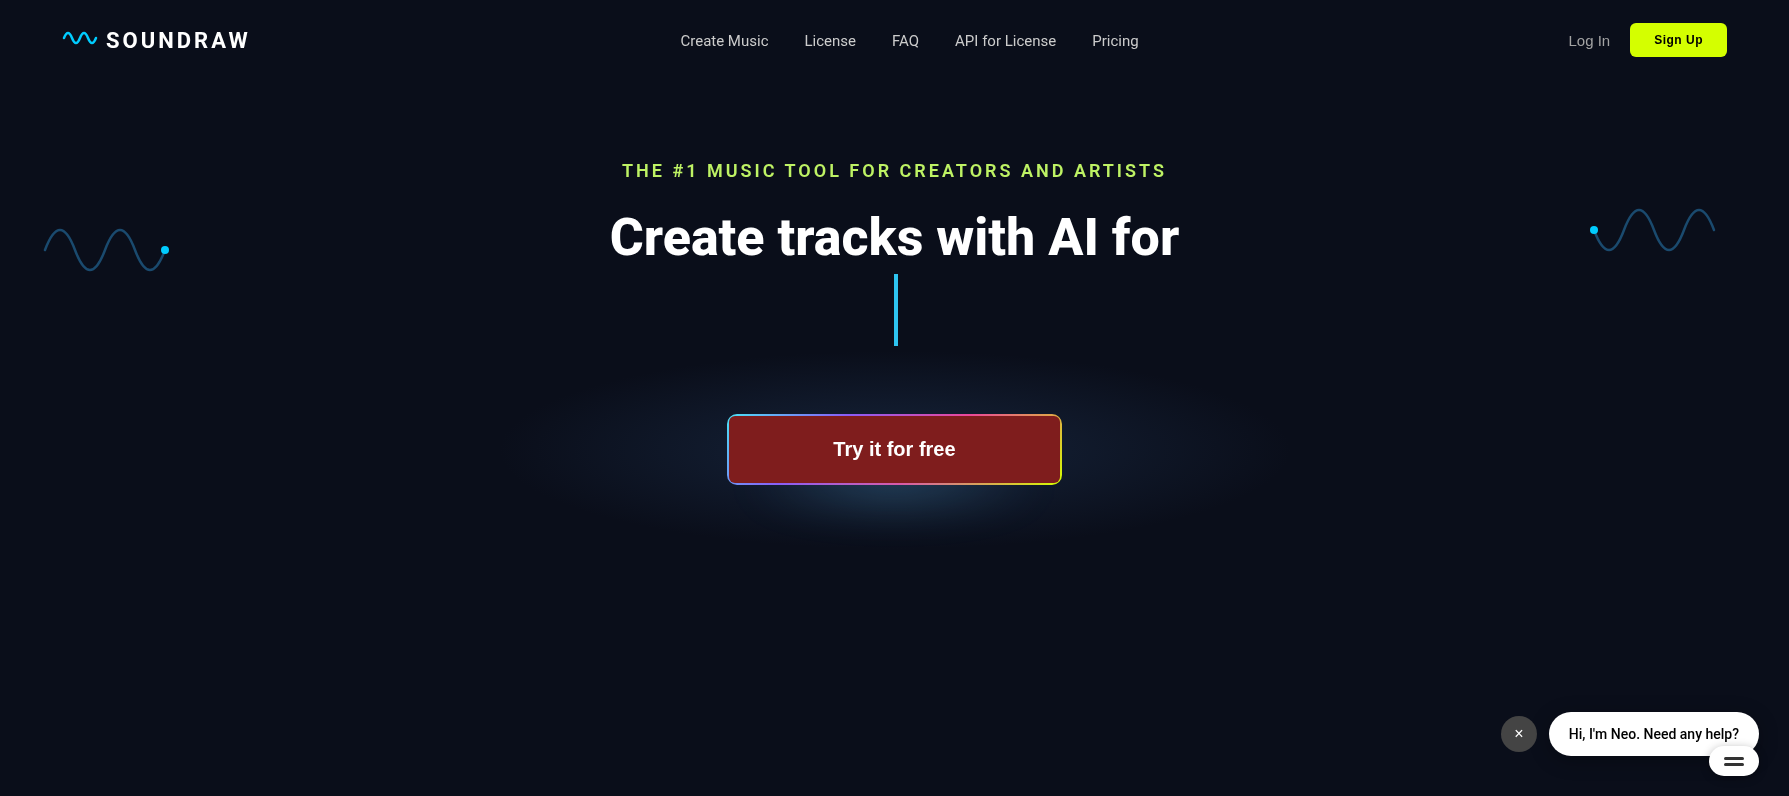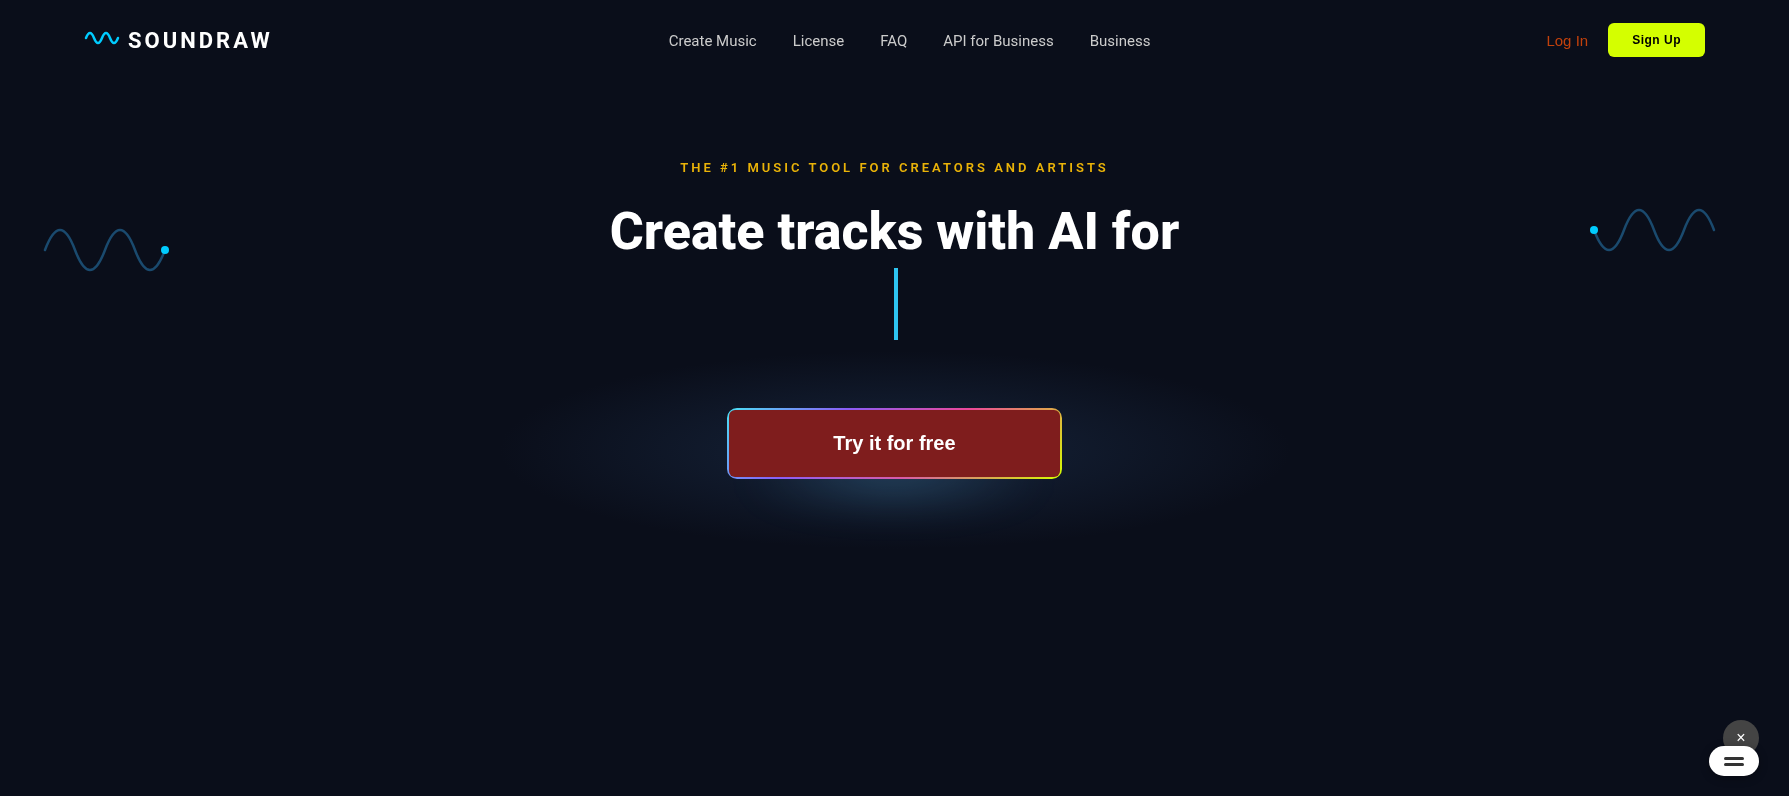--- a/index.html
+++ b/index.html
@@ -15,21 +15,21 @@
       font-family: -apple-system, BlinkMacSystemFont, 'Segoe UI', Roboto, sans-serif;
       overflow: hidden;
       position: relative;
     }
 
     
     .navbar {
       display: flex;
       align-items: center;
       justify-content: space-between;
-      padding: 0 84px;
+      padding: 0 62px;
       height: 80px;
       position: relative;
       z-index: 10;
     }
 
     .logo {
       display: flex;
       align-items: center;
       gap: 8px;
       cursor: pointer;
@@ -64,21 +64,21 @@
       transition: color 0.2s;
     }
 
     .nav-actions {
       display: flex;
       align-items: center;
       gap: 20px;
     }
 
     .login-btn {
-      color: #c2410c;
+      color: #a3a3a3;
       font-size: 15px;
       font-weight: 400;
       background: none;
       border: none;
       cursor: pointer;
     }
 
     .signup-btn {
       background-color: #d4ff00;
       color: #000000;
@@ -96,22 +96,22 @@
       display: flex;
       flex-direction: column;
       align-items: center;
       justify-content: center;
       text-align: center;
       padding-top: 80px;
       position: relative;
     }
 
     .hero-subtitle {
-      color: #eab308;
-      font-size: 13px;
+      color: #bef264;
+      font-size: 18px;
       font-weight: 600;
       letter-spacing: 3px;
       text-transform: uppercase;
       margin-bottom: 28px;
     }
 
     .hero-title-line1 {
       color: #ffffff;
       font-size: 52px;
       font-weight: 800;
@@ -284,24 +284,24 @@
     <li>
       <a href="#">Create Music</a>
     </li>
     <li>
       <a href="#">License</a>
     </li>
     <li>
       <a href="#">FAQ</a>
     </li>
     <li>
-      <a href="#">API for Business</a>
-    </li>
-    <li>
-      <a href="#">Business</a>
+      <a href="#">API for License</a>
+    </li>
+    <li>
+      <a href="#">Pricing</a>
     </li>
   </ul>
 
   <div class="nav-actions">
     <button class="login-btn">Log In</button>
     <button class="signup-btn">Sign Up</button>
   </div>
 </nav>
 
 <div class="bg-glow-center"></div>
@@ -333,20 +333,21 @@
     <div style="position: relative; display: inline-block; margin-top: 10px;">
       <div class="try-btn-border"></div>
       <button class="try-btn-inner">Try it for free</button>
       <div class="btn-glow"></div>
     </div>
   </div>
 </div>
 
 <div class="chat-widget">
   <button class="chat-close">×</button>
+  <div class="chat-bubble">Hi, I'm Neo. Need any help?</div>
   <div style="position: absolute; bottom: -20px; right: 0;">
     <div class="chat-toggle">
       <svg width="24" height="14" viewBox="0 0 24 14" fill="none">
         <rect x="2" y="3" width="20" height="3" rx="1.5" fill="#333"></rect>
         <rect x="2" y="9" width="20" height="3" rx="1.5" fill="#333"></rect>
       </svg>
     </div>
   </div>
 </div>
 

